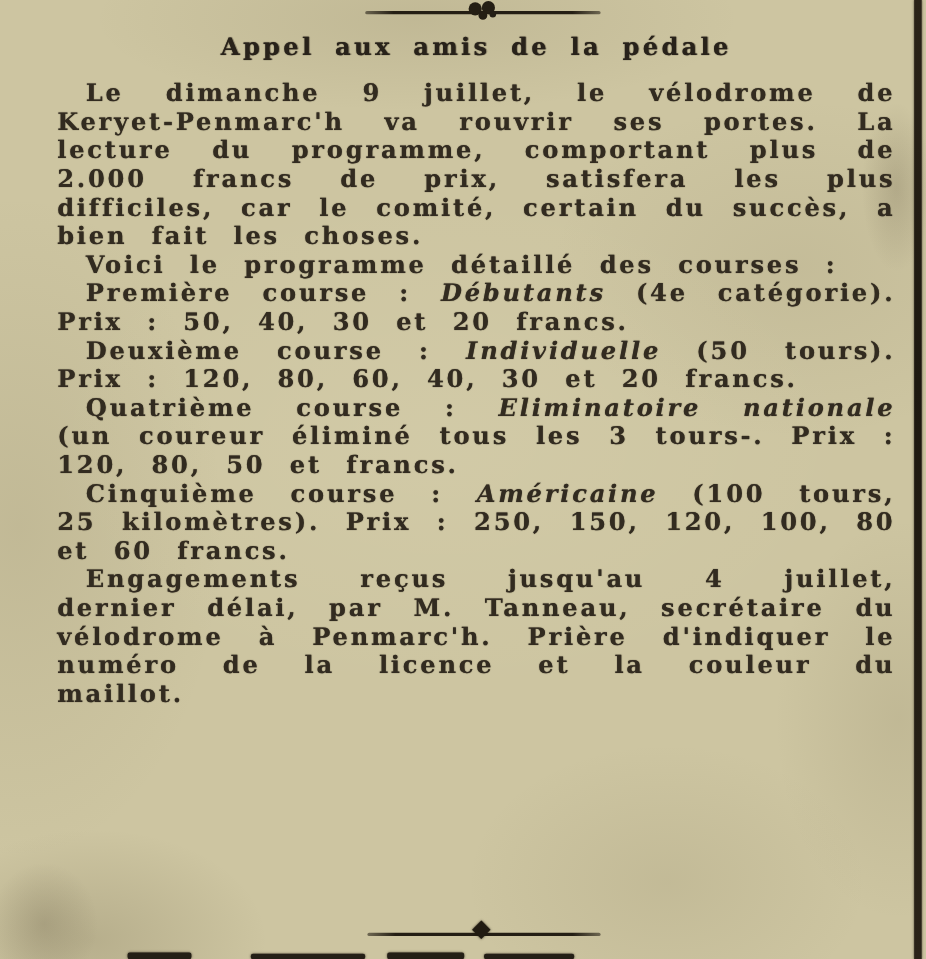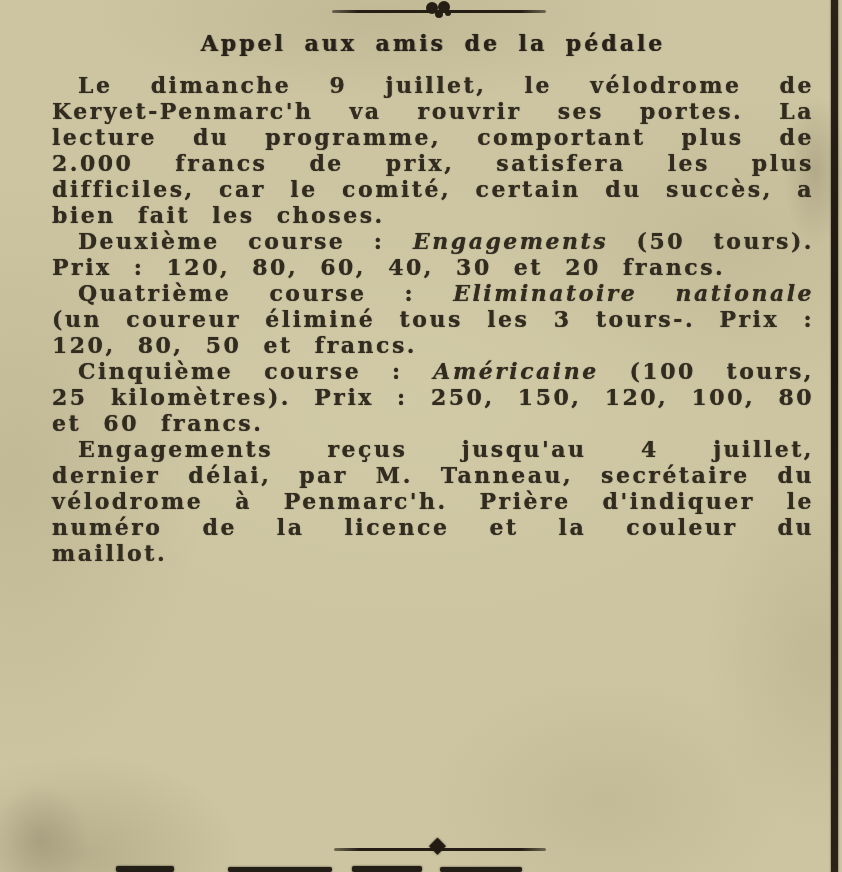--- a/index.html
+++ b/index.html
@@ -93,21 +93,23 @@
           <ellipse cx="26" cy="12" rx="3" ry="3"></ellipse>
         </g>
       </svg>
     </span>
   </div>
 
   <div class="content">
     <h1 class="headline">Appel aux amis de la pédale</h1>
     <div class="article">
         <p><span>Le dimanche 9 juillet, le vélodrome de Keryet-Penmarc'h va rouvrir ses portes. La lecture du programme, comportant plus de 2.000 francs de prix, satisfera les plus difficiles, car le comité, certain du succès, a bien fait les choses.</span></p>
-        <p><span>Deuxième course : </span><span class="it">Engagements</span><span> (50 tours). Prix : 120, 80, 60, 40, 30 et 20 francs.</span></p>
+        <p><span>Voici le programme détaillé des courses :</span></p>
+        <p><span>Première course : </span><span class="it">Débutants</span><span> (4e catégorie). Prix : 50, 40, 30 et 20 francs.</span></p>
+        <p><span>Deuxième course : </span><span class="it">Individuelle</span><span> (50 tours). Prix : 120, 80, 60, 40, 30 et 20 francs.</span></p>
         <p><span>Quatrième course : </span><span class="it">Eliminatoire nationale</span><span> (un coureur éliminé tous les 3 tours-. Prix : 120, 80, 50 et francs.</span></p>
         <p><span>Cinquième course : </span><span class="it">Américaine</span><span> (100 tours, 25 kilomètres). Prix : 250, 150, 120, 100, 80 et 60 francs.</span></p>
         <p><span>Engagements reçus jusqu'au 4 juillet, dernier délai, par M. Tanneau, secrétaire du vélodrome à Penmarc'h. Prière d'indiquer le numéro de la licence et la couleur du maillot.</span></p>
       </div>
   </div>
 
   <div class="divider bottom-divider">
     <div class="bar"></div>
     <span class="ornament-diamond">◆</span>
   </div>

